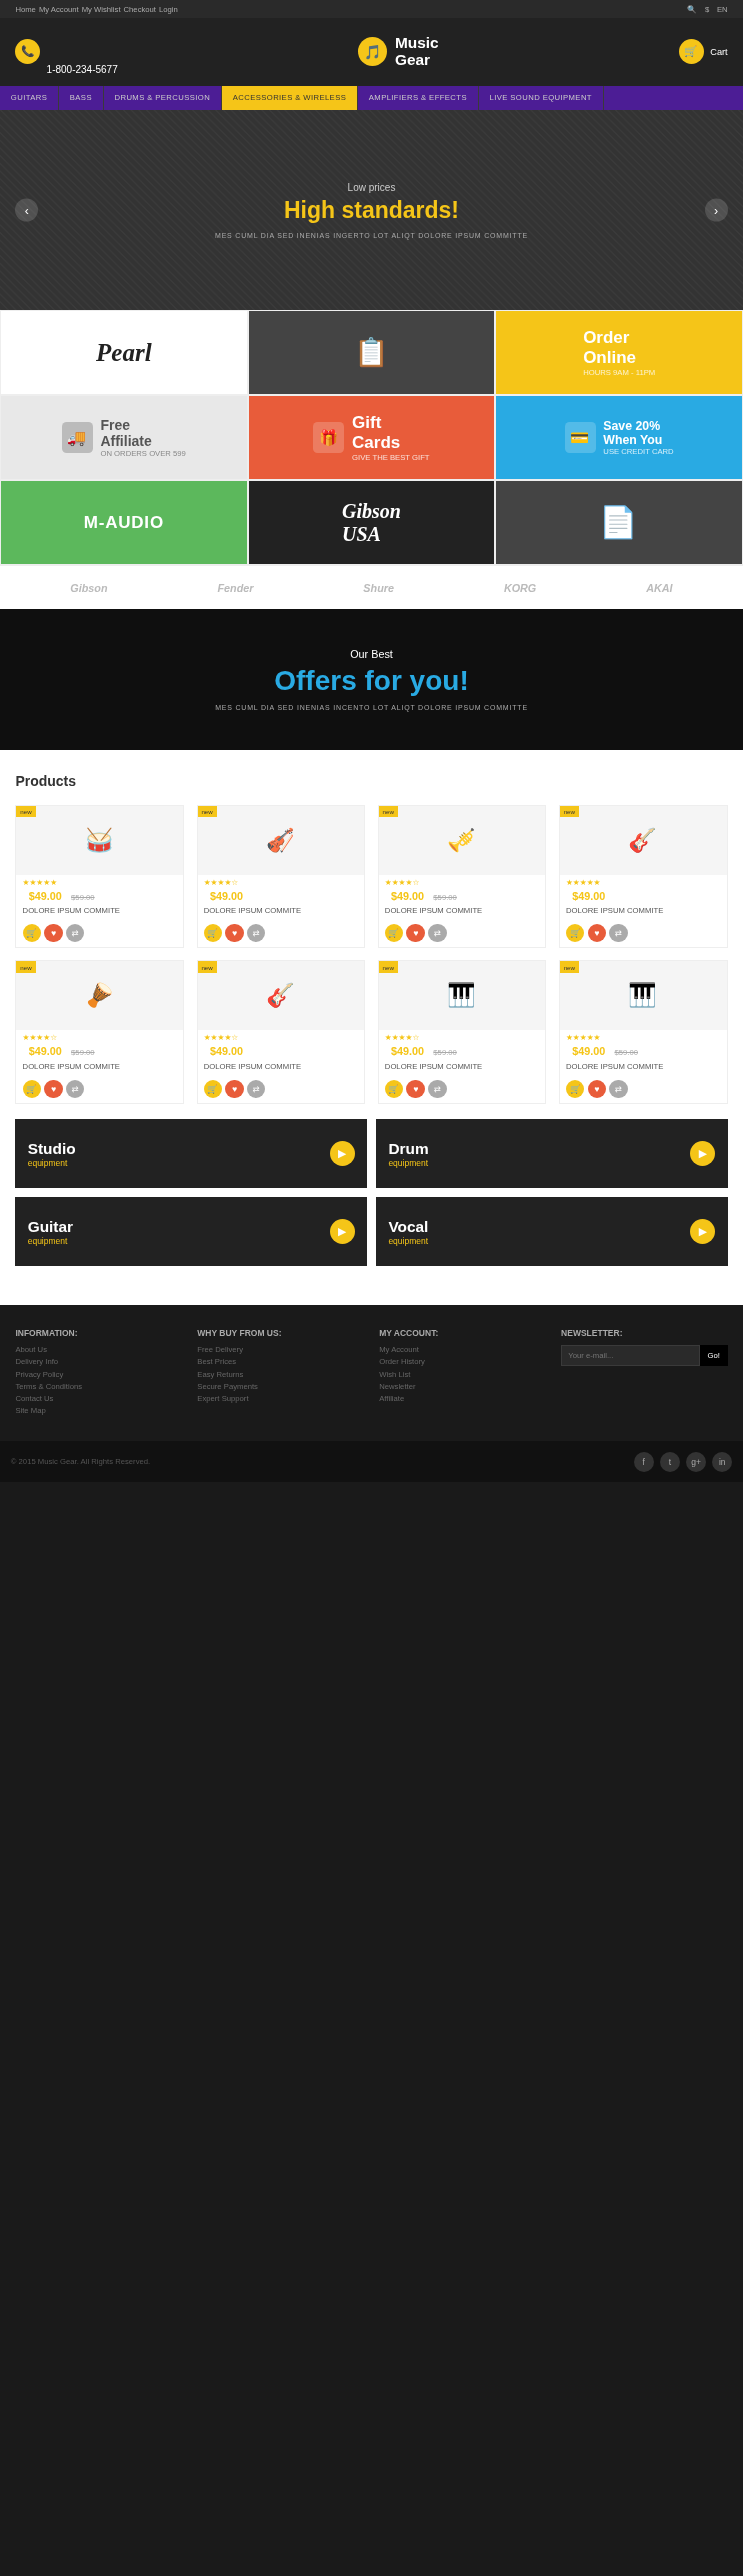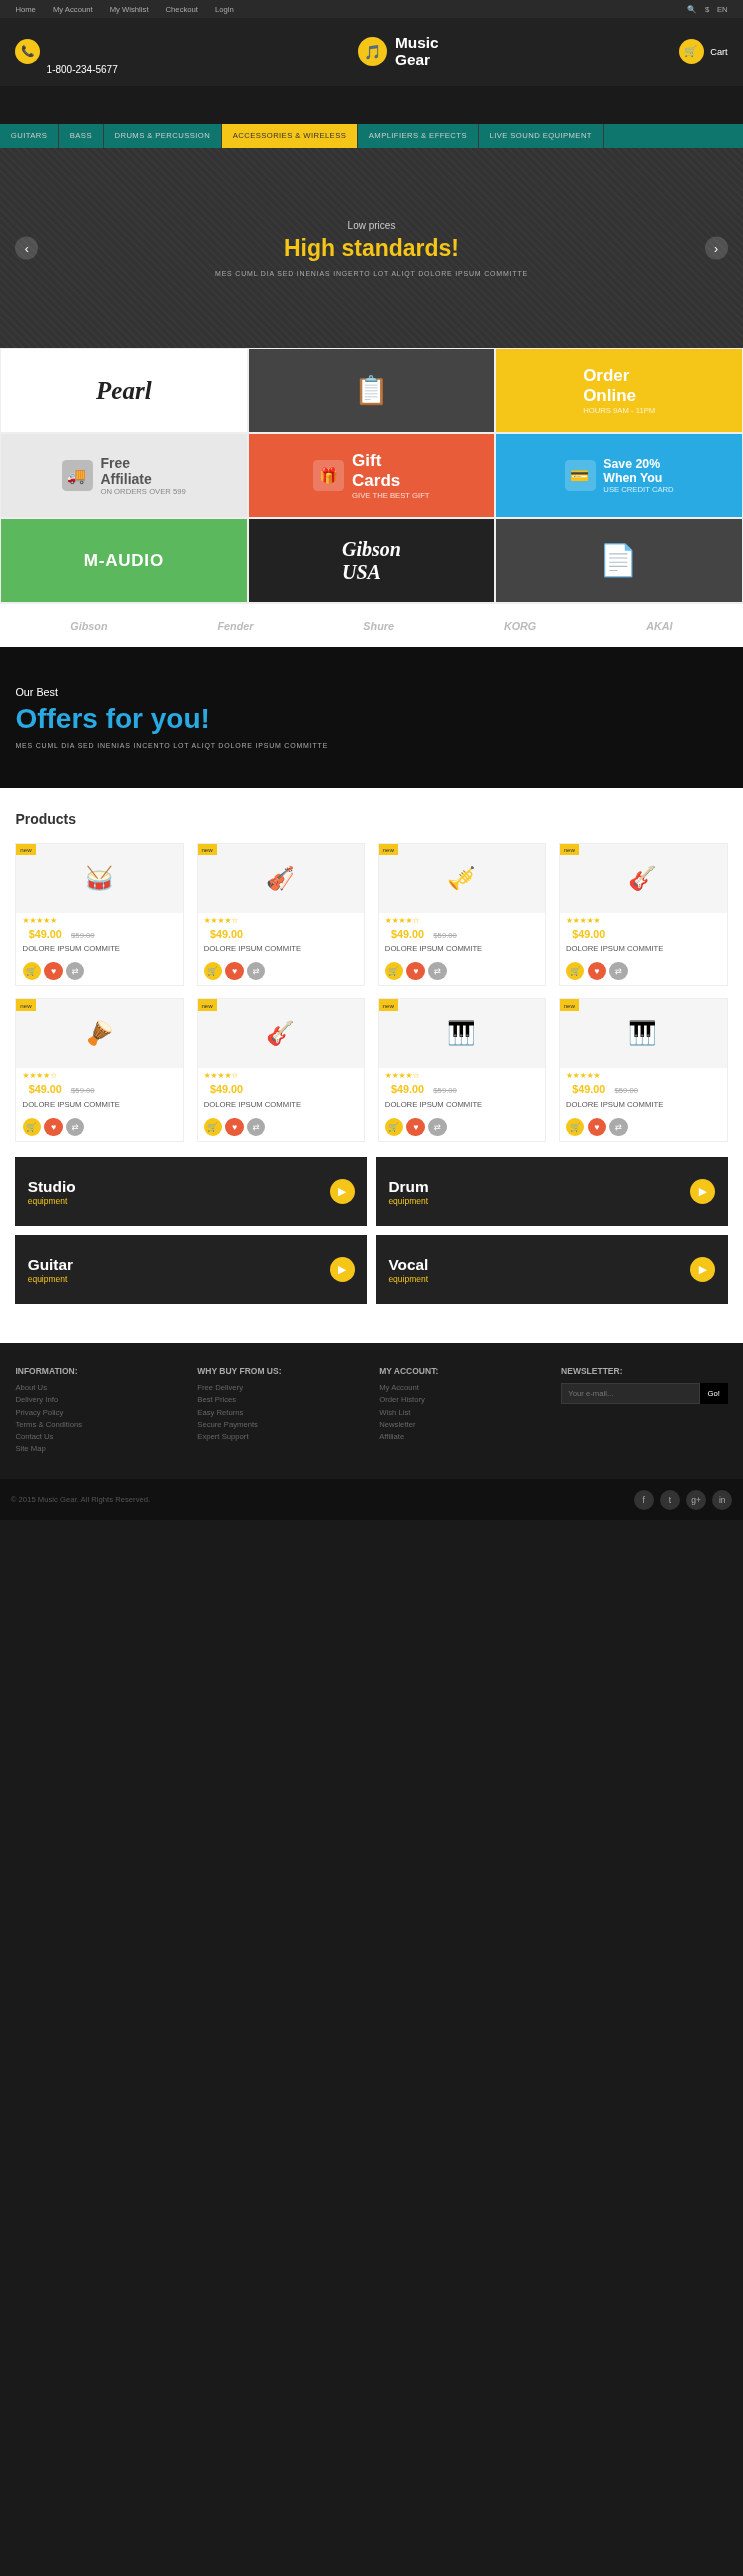--- a/index.html
+++ b/index.html
@@ -6,21 +6,21 @@
     body { font-family: Arial, sans-serif; background: #1a1a1a; width: 743px; }
 
     
     .top-bar {
       background: #2a2a2a;
       padding: 4.6px 15.4px;
       display: flex;
       justify-content: space-between;
       align-items: center;
     }
-    .top-bar-links { display: flex; gap: 17px; justify-content: center; }
+    .top-bar-links { display: flex; gap: 3px; justify-content: center; }
     .top-bar-links a { color: #aaa; font-size: 7.7px; text-decoration: none; }
     .top-bar-right { display: flex; gap: 7.7px; align-items: center; }
     .top-bar-right span { color: #aaa; font-size: 7.7px; }
 
     
     .header {
       background: #222;
       padding: 10.8px 15.4px;
       display: flex;
       align-items: center;
@@ -49,24 +49,23 @@
       background: #f5c518;
       border-radius: 50%;
       width: 25px; height: 25px;
       display: flex; align-items: center; justify-content: center;
       color: #fff; font-size: 10.8px;
     }
     .cart-text { color: #fff; font-size: 9.2px; }
 
     
     .nav {
-      background: #0f766e;
+      background: #4c1d95;
       display: flex;
       align-items: flex-start;
-      margin-top: 38px;
     }
     .nav-item {
       color: #ccc;
       font-size: 7.7px;
       padding: 7.7px 10.8px;
       text-transform: uppercase;
       letter-spacing: 0.4px;
       cursor: pointer;
       display: flex;
       align-items: center;
@@ -151,21 +150,21 @@
       align-items: center;
       justify-content: space-around;
       border-top: 0.8px solid #eee;
     }
     .brand-name { color: #bbb; font-size: 10.8px; font-weight: bold; font-style: italic; }
 
     
     .offers-banner {
       background: linear-gradient(rgba(0,0,0,0.7), rgba(0,0,0,0.7)), #333;
       padding: 39px 15.4px;
-      text-align: left;
+      text-align: center;
     }
     .offers-subtitle { color: #fff; font-size: 10.8px; margin-bottom: 4.6px; }
     .offers-title { color: #29aae3; font-size: 28px; font-weight: bold; margin-bottom: 7.7px; }
     .offers-desc { color: #aaa; font-size: 7px; text-transform: uppercase; letter-spacing: 0.8px; }
 
     
     .products-section {
       background: #fff;
       padding: 23px 15.4px;
     }

